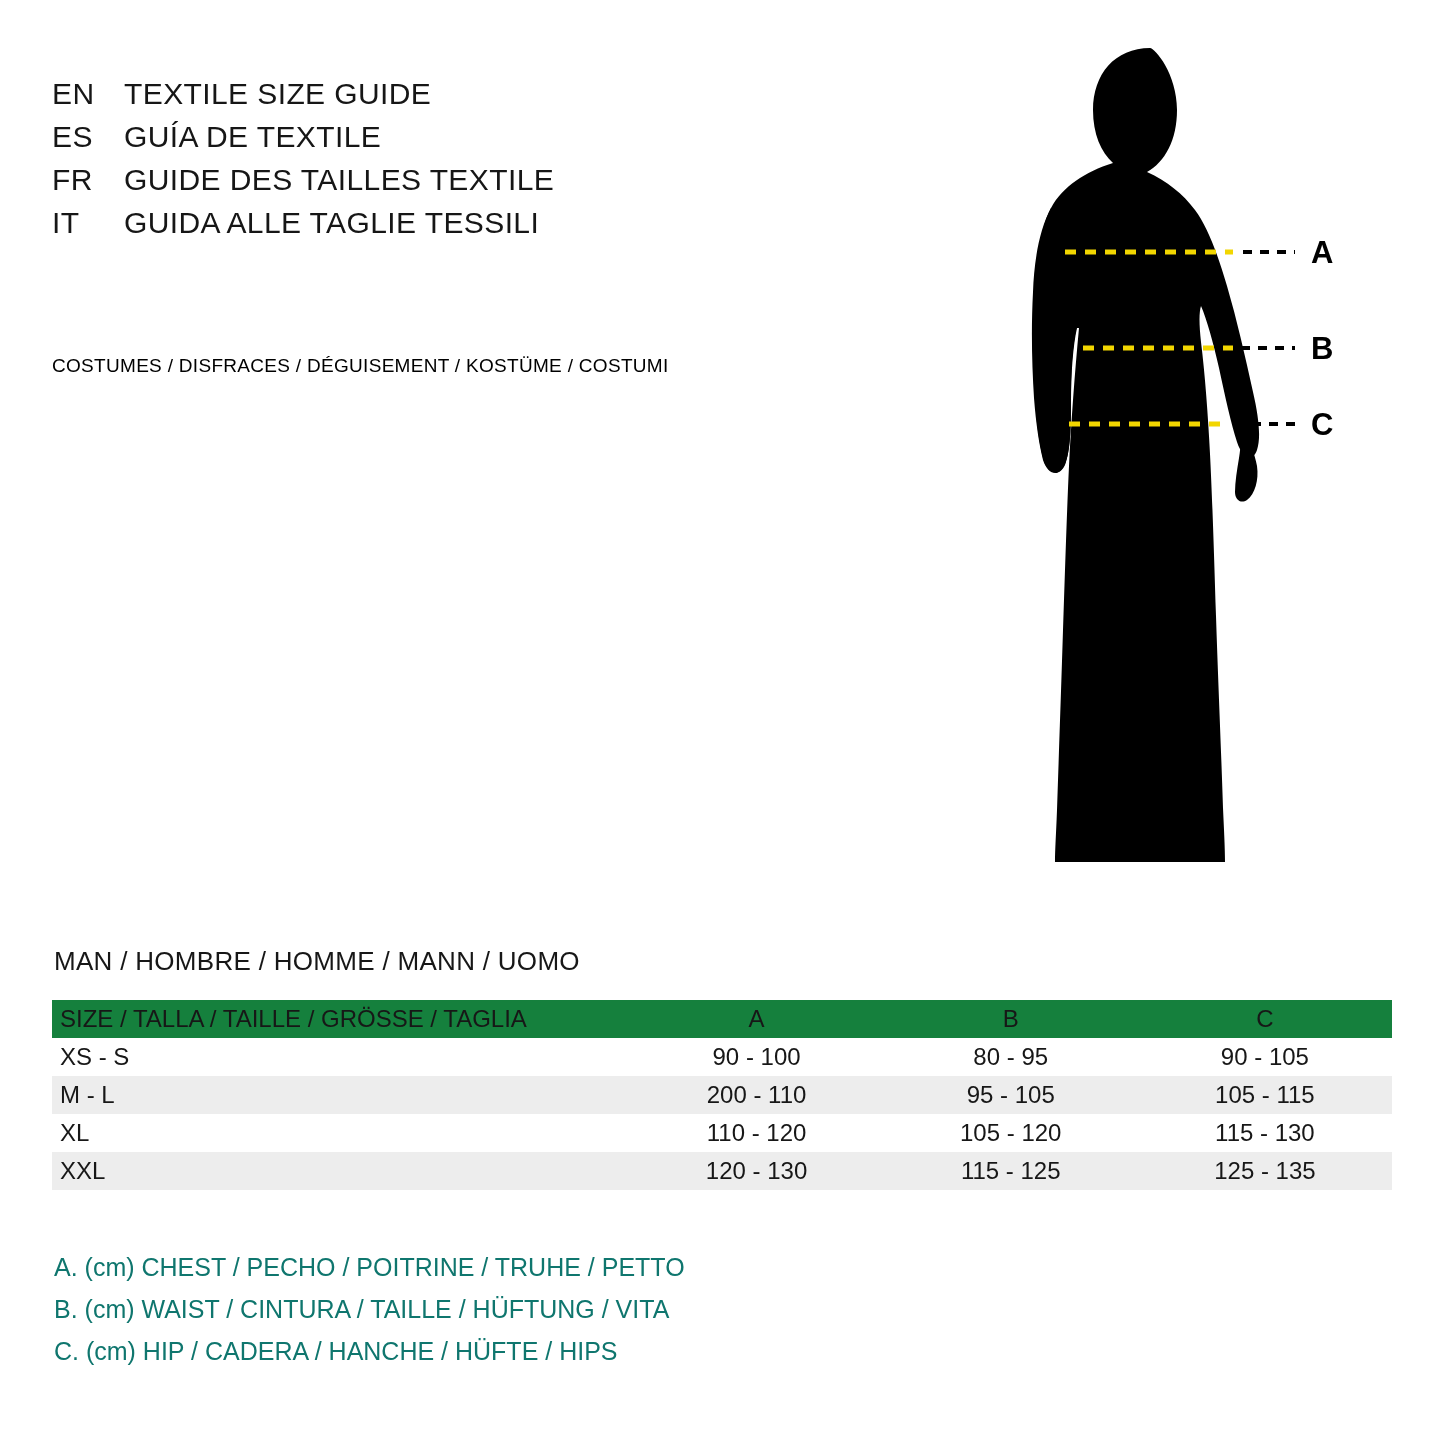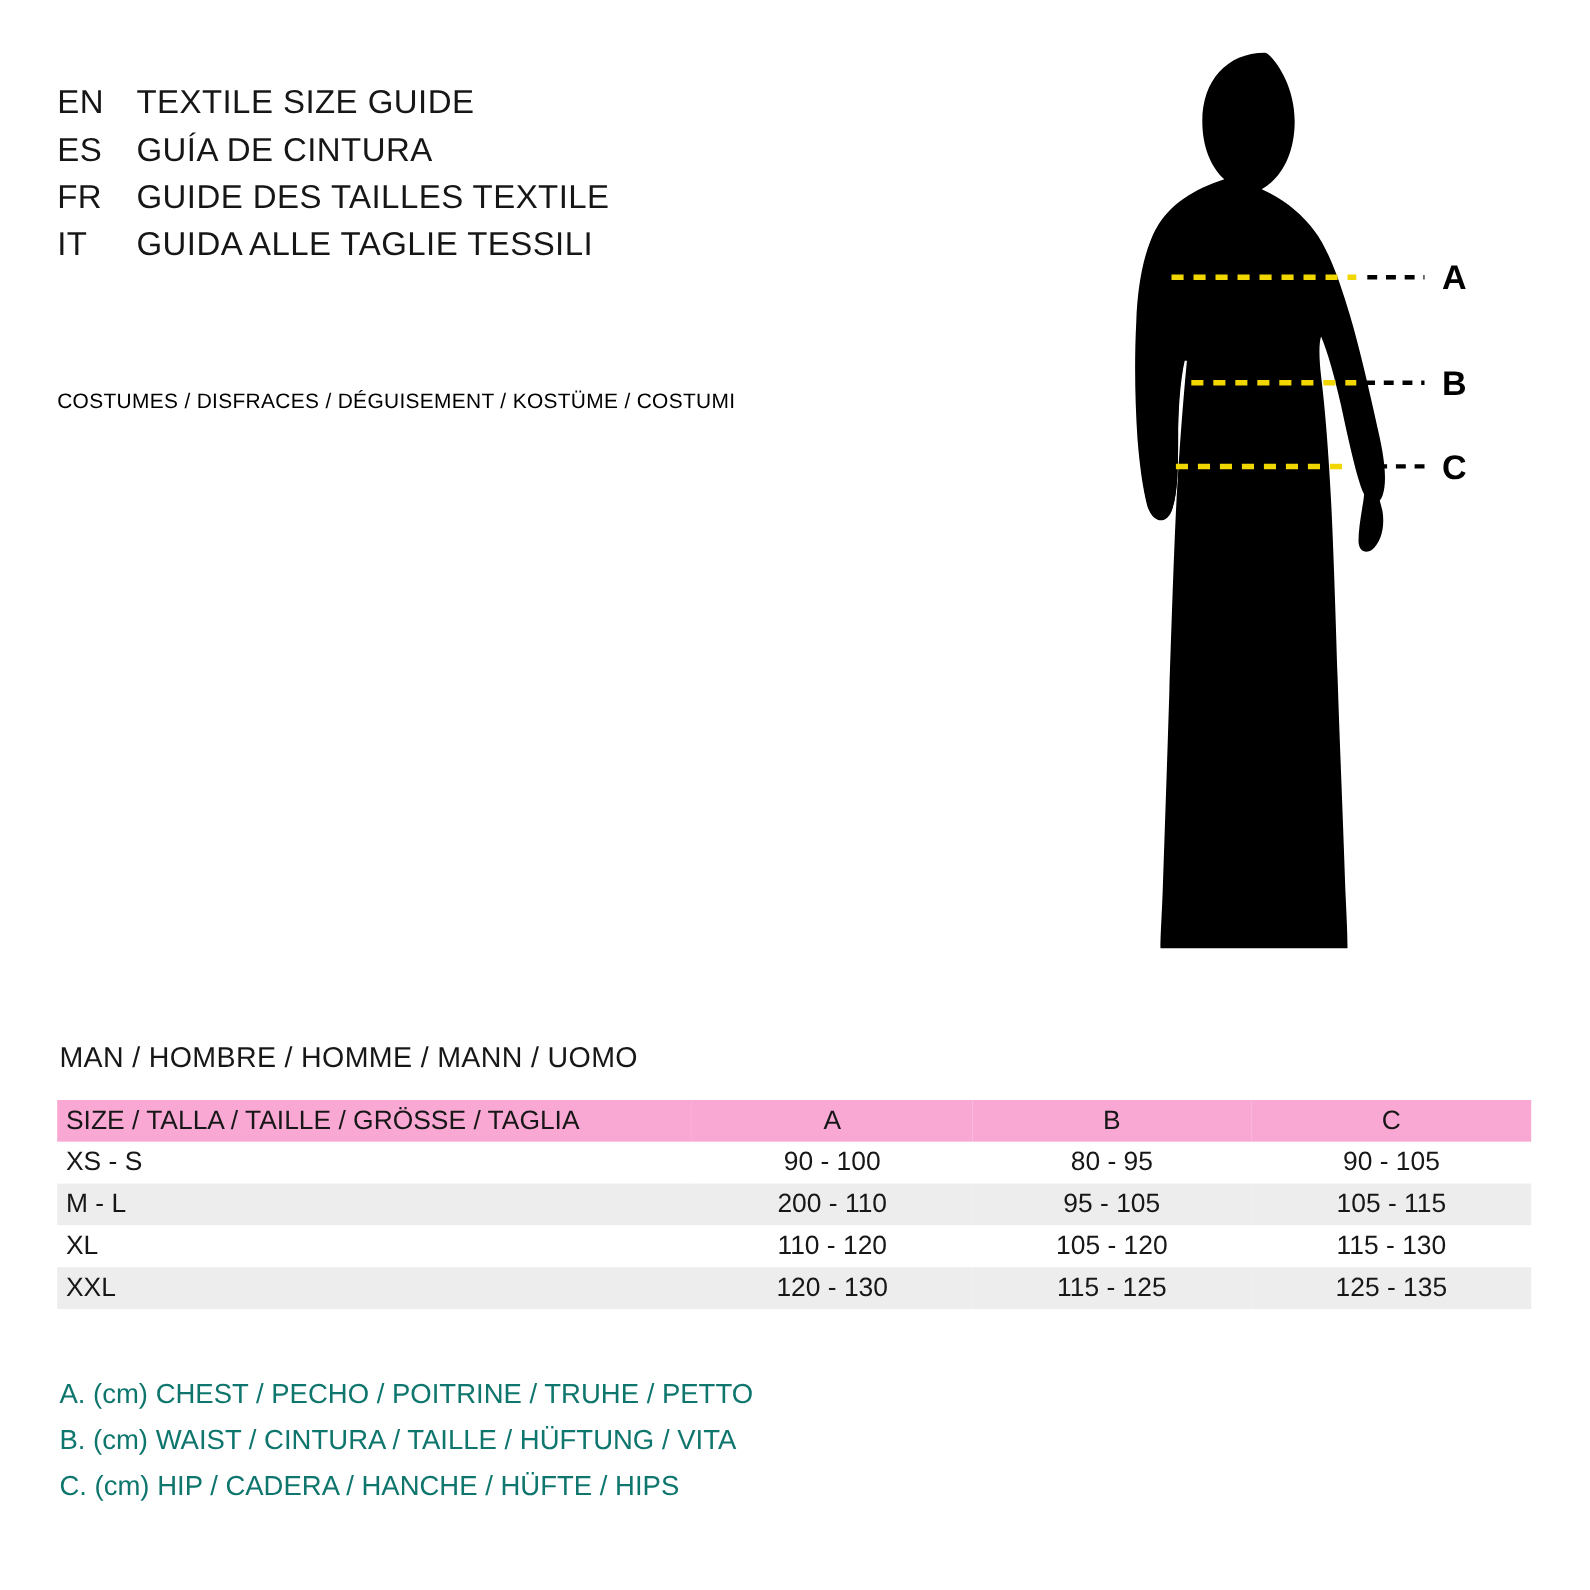--- a/index.html
+++ b/index.html
@@ -87,21 +87,21 @@
   }
   table.size-table th,
   table.size-table td {
     padding: 0;
     height: 38px;
     font-weight: normal;
     text-align: center;
     vertical-align: middle;
   }
   table.size-table thead th {
-    background: #f9a8d4;
+    background: #15803d;
     margin-left: 20px;
   }
   table.size-table th.size-col,
   table.size-table td.size-col {
     text-align: left;
     padding-left: 8px;
     width: 560px;
   }
   table.size-table td.val-col,
   table.size-table th.val-col {
@@ -132,21 +132,21 @@
 
 <div id="page">
 
   <div class="lang-block">
     <div class="lang-row">
       <span class="lang-code">EN</span>
       <span class="lang-text">TEXTILE SIZE GUIDE</span>
     </div>
     <div class="lang-row">
       <span class="lang-code">ES</span>
-      <span class="lang-text">GUÍA DE CINTURA</span>
+      <span class="lang-text">GUÍA DE TEXTILE</span>
     </div>
     <div class="lang-row">
       <span class="lang-code">FR</span>
       <span class="lang-text">GUIDE DES TAILLES TEXTILE</span>
     </div>
     <div class="lang-row">
       <span class="lang-code">IT</span>
       <span class="lang-text">GUIDA ALLE TAGLIE TESSILI</span>
     </div>
   </div>

